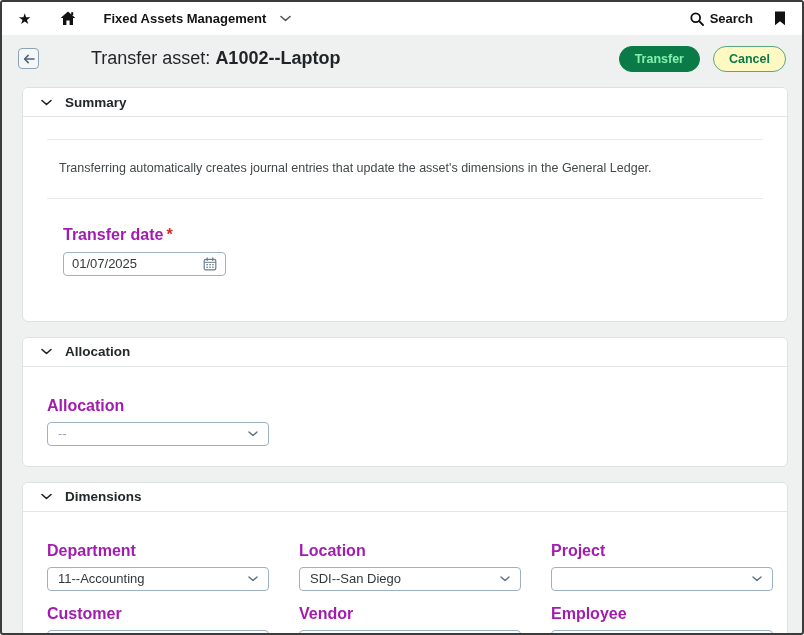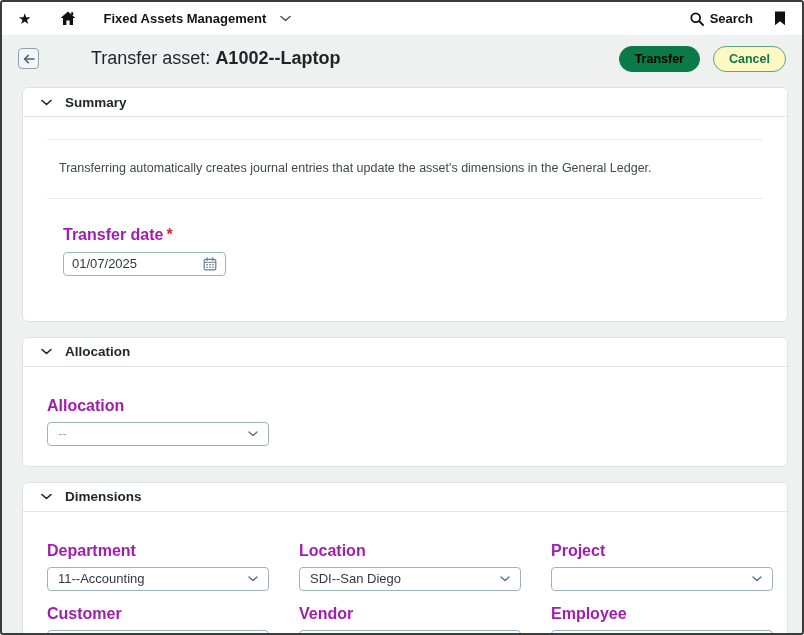--- a/index.html
+++ b/index.html
@@ -46,21 +46,21 @@
   }
   .page-title { margin-left: 12px; font-size: 18px; color: #1f2426; font-weight: 400; white-space: nowrap; }
   .page-title b { font-weight: 700; }
   .header-actions { margin-left: auto; display: flex; align-items: center; gap: 13px; }
   .btn {
     height: 26px; border-radius: 14px; font-size: 12.5px; font-weight: 700;
     display: inline-flex; align-items: center; justify-content: center;
     padding: 0 15px; cursor: pointer; border: 1px solid transparent;
     font-family: "Liberation Sans", sans-serif;
   }
-  .btn-primary { background: var(--accent-green, #0a7a46); color: #000000; border-color: var(--accent-green, #0a7a46); }
+  .btn-primary { background: var(--accent-green, #0a7a46); color: #86efac; border-color: var(--accent-green, #0a7a46); }
   .btn-secondary { background: #fef9c3; color: var(--accent-green, #0a7a46); border-color: #5aa67f; }
 
   
   .content { flex: 1 1 auto; padding: 5px 14px 0 20px; overflow: hidden; }
   .card {
     background: #fff; border: 1px solid #dde1e2; border-radius: 6px;
     margin-bottom: 15px; overflow: hidden;
   }
   .card-header {
     height: 29px; display: flex; align-items: center; gap: 13px;

